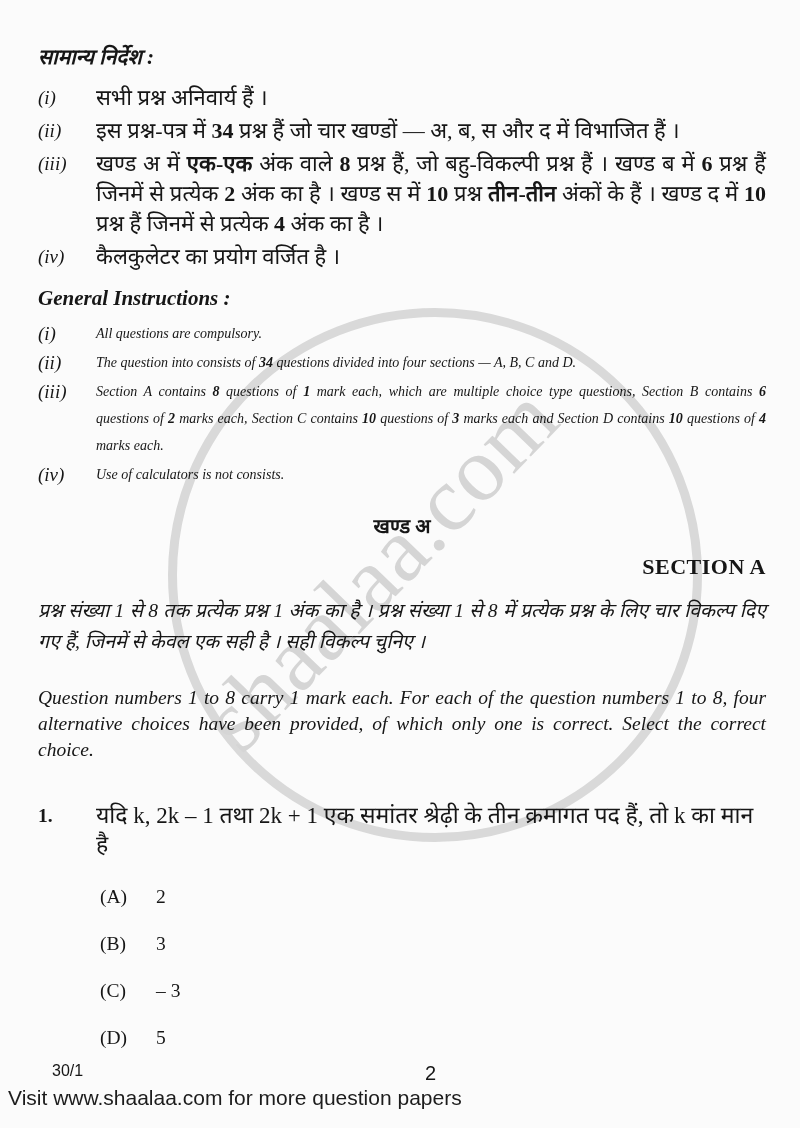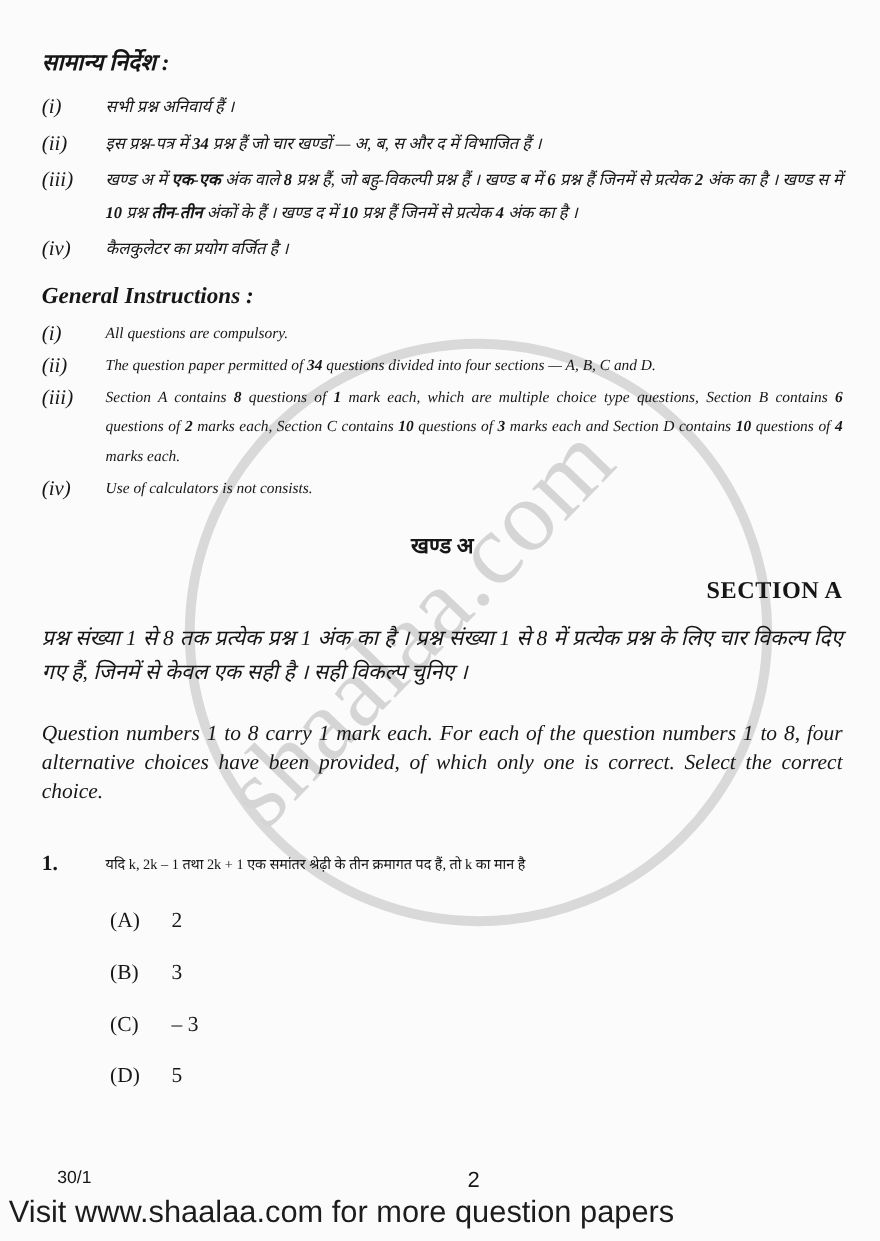--- a/index.html
+++ b/index.html
@@ -37,21 +37,21 @@
     font-weight: bold; font-style: italic;
     font-size: 21px; line-height: 26px; margin: 0 0 13px 0;
   }
   .en-heading {
     font-weight: bold; font-style: italic;
     font-size: 21px; line-height: 26px; margin: 13px 0 9px 0;
   }
   .inst-row { display: flex; margin-bottom: 3px; }
   .inst-label { flex: none; width: 58px; font-style: italic; font-size: 19px; line-height: 30px; }
   .inst-text { flex: 1; text-align: justify; }
-  .hi .inst-text { font-size: 15px; line-height: 30px; font-style: italic; }
+  .hi .inst-text { font-size: 22px; line-height: 30px; }
   .en .inst-label { line-height: 27px; }
   .en .inst-text { font-size: 14px; line-height: 27px; font-style: italic; }
   .en .inst-row { margin-bottom: 2px; }
 
   .sec-head-hi {
     text-align: center; font-weight: bold; font-size: 20px;
     margin-top: 24px;
   }
   .sec-head-en {
     text-align: right; font-weight: bold; font-size: 22px;
@@ -63,41 +63,41 @@
     font-style: italic; text-align: justify;
   }
   .note-en {
     margin-top: 28px; font-size: 19.5px; line-height: 26px;
     font-style: italic; text-align: justify;
   }
 
   .question { margin-top: 38px; }
   .q-row { display: flex; }
   .q-num { flex: none; width: 58px; font-size: 19.5px; line-height: 29px; font-weight: bold; }
-  .q-text { flex: 1; font-size: 13px; line-height: 29px; }
+  .q-text { flex: 1; font-size: 23px; line-height: 29px; }
   .options { margin: 24px 0 0 62px; }
   .opt-row { display: flex; margin-bottom: 19px; }
   .opt-label { flex: none; width: 56px; font-size: 19.5px; line-height: 28px; }
   .opt-value { font-size: 19.5px; line-height: 28px; }
 
   
   .paper-code {
     position: absolute; left: 20px; top: 1062px;
     font-family: "Liberation Sans", "DejaVu Sans", sans-serif;
     font-size: 16px; z-index: 1; margin-left: 32px;
   }
   .page-num {
     position: absolute; left: 425px; top: 1062px;
     font-family: "Liberation Sans", "DejaVu Sans", sans-serif;
     font-size: 20px; z-index: 1;
   }
   .site-banner {
     position: absolute; left: 8px; top: 1086px;
     font-family: "Liberation Sans", "DejaVu Sans", sans-serif;
-    font-size: 28px; color: #1c1c1c; z-index: 1;
+    font-size: 21px; color: #1c1c1c; z-index: 1;
   }
   b { font-weight: bold; }
 </style>
 </head>
 <body>
 
 <div class="page">
 
   <div class="wm-ring" style="border-color: rgb(217, 217, 217);"></div>
   <div class="wm-text" style="color: rgb(213, 213, 213);">shaalaa.com</div>
@@ -127,21 +127,21 @@
 
     <div class="en-heading">General Instructions :</div>
 
     <div class="inst-list en">
       <div class="inst-row">
         <span class="inst-label">(i)</span>
         <span class="inst-text"><span>All questions are compulsory.</span></span>
       </div>
       <div class="inst-row">
         <span class="inst-label">(ii)</span>
-        <span class="inst-text"><span>The question paper permitted of </span><b>34</b><span> questions divided into four sections — A, B, C and D.</span></span>
+        <span class="inst-text"><span>The question into consists of </span><b>34</b><span> questions divided into four sections — A, B, C and D.</span></span>
       </div>
       <div class="inst-row">
         <span class="inst-label">(iii)</span>
         <span class="inst-text"><span>Section A contains </span><b>8</b><span> questions of </span><b>1</b><span> mark each, which are multiple choice type questions, Section B contains </span><b>6</b><span> questions of </span><b>2</b><span> marks each, Section C contains </span><b>10</b><span> questions of </span><b>3</b><span> marks each and Section D contains </span><b>10</b><span> questions of </span><b>4</b><span> marks each.</span></span>
       </div>
       <div class="inst-row">
         <span class="inst-label">(iv)</span>
         <span class="inst-text"><span>Use of calculators is not consists.</span></span>
       </div>
     </div>

